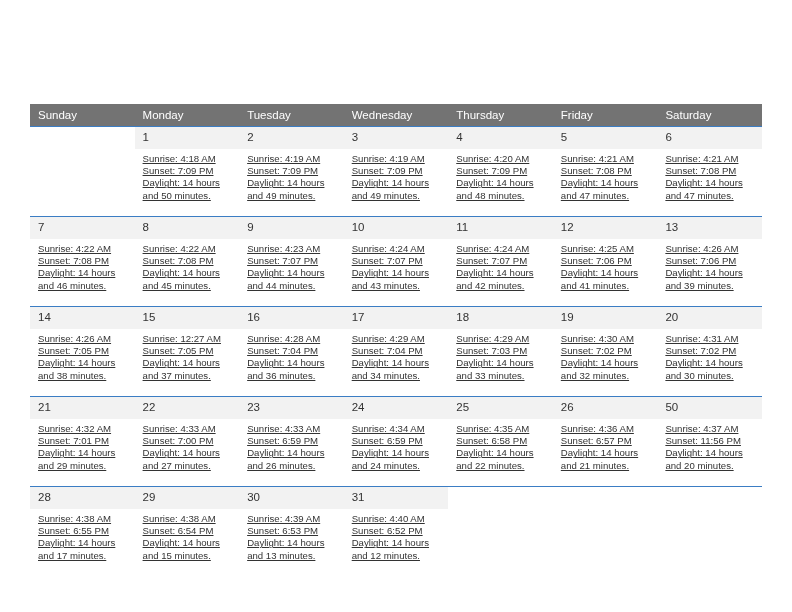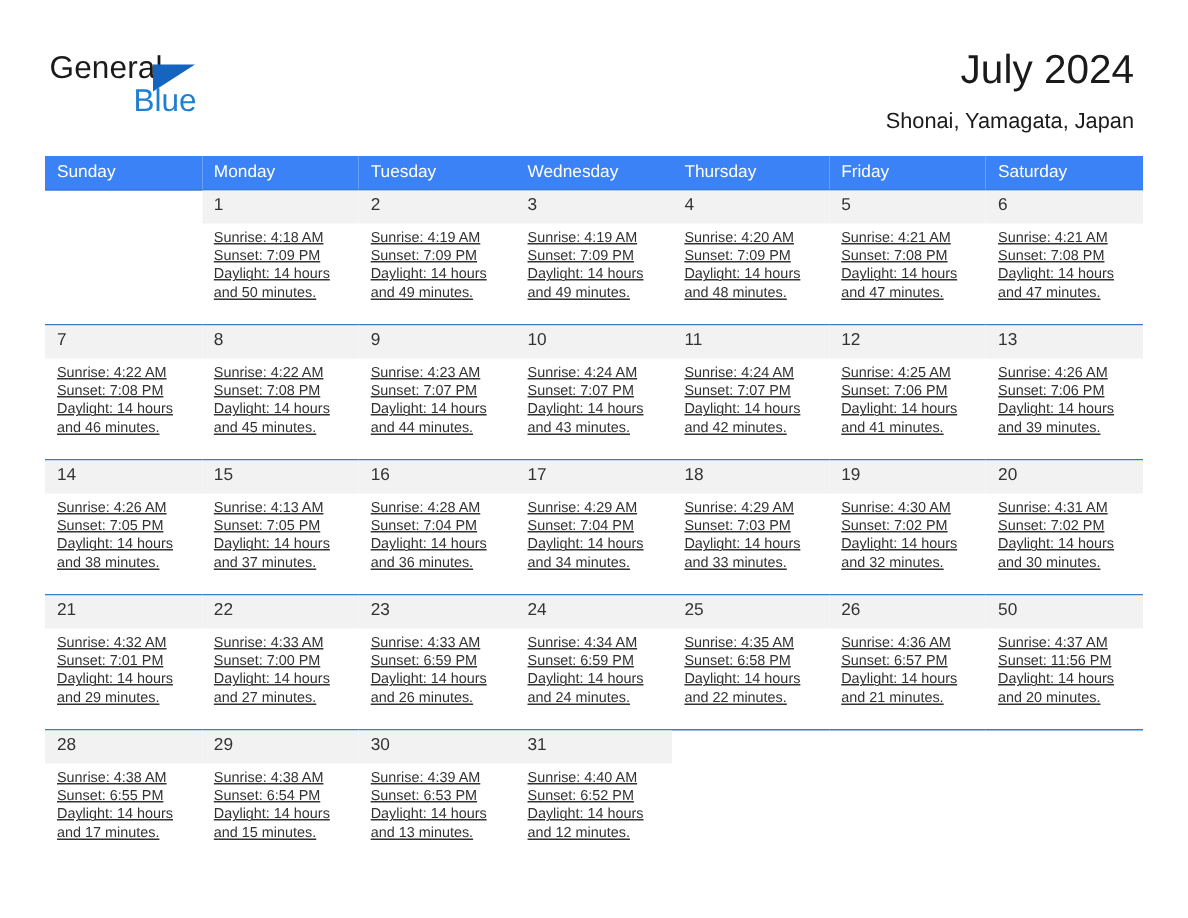--- a/index.html
+++ b/index.html
@@ -85,21 +85,21 @@
   
   .calendar {
     position: absolute;
     left: 30px;
     top: 104px;
     width: 732px;
     border-collapse: collapse;
     table-layout: fixed;
   }
   .calendar th {
-    background: #3b82f6;
+    background: #737373;
     color: #ffffff;
     font-size: 11.5px;
     font-weight: normal;
     text-align: left;
     padding: 5px 0 5px 8px;
     height: 12px;
     border: none;
   }
   .calendar td {
     vertical-align: top;
@@ -136,34 +136,20 @@
   }
   td.empty {
     background: #ffffff;
   }
 </style>
 </head>
 <body>
 
 <div class="page">
 
-  <div class="header">
-
-    <div class="brand">
-      <span class="brand-general">General</span>
-      <span class="brand-triangle"></span>
-      <span class="brand-blue">Blue</span>
-    </div>
-
-    <div class="title-block">
-      <div class="cal-title">July 2024</div>
-      <div class="cal-subtitle">Shonai, Yamagata, Japan</div>
-    </div>
-
-  </div>
 
   <table class="calendar">
     <thead>
       <tr>
         <th>Sunday</th>
         <th>Monday</th>
         <th>Tuesday</th>
         <th>Wednesday</th>
         <th>Thursday</th>
         <th>Friday</th>
@@ -299,21 +285,21 @@
             <div class="cell-body">
               <div>Sunrise: 4:26 AM</div>
               <div>Sunset: 7:05 PM</div>
               <div>Daylight: 14 hours</div>
               <div>and 38 minutes.</div>
             </div>
           </td>
           <td>
             <span class="daynum">15</span>
             <div class="cell-body">
-              <div>Sunrise: 4:13 AM</div>
+              <div>Sunrise: 12:27 AM</div>
               <div>Sunset: 7:05 PM</div>
               <div>Daylight: 14 hours</div>
               <div>and 37 minutes.</div>
             </div>
           </td>
           <td>
             <span class="daynum">16</span>
             <div class="cell-body">
               <div>Sunrise: 4:28 AM</div>
               <div>Sunset: 7:04 PM</div>

